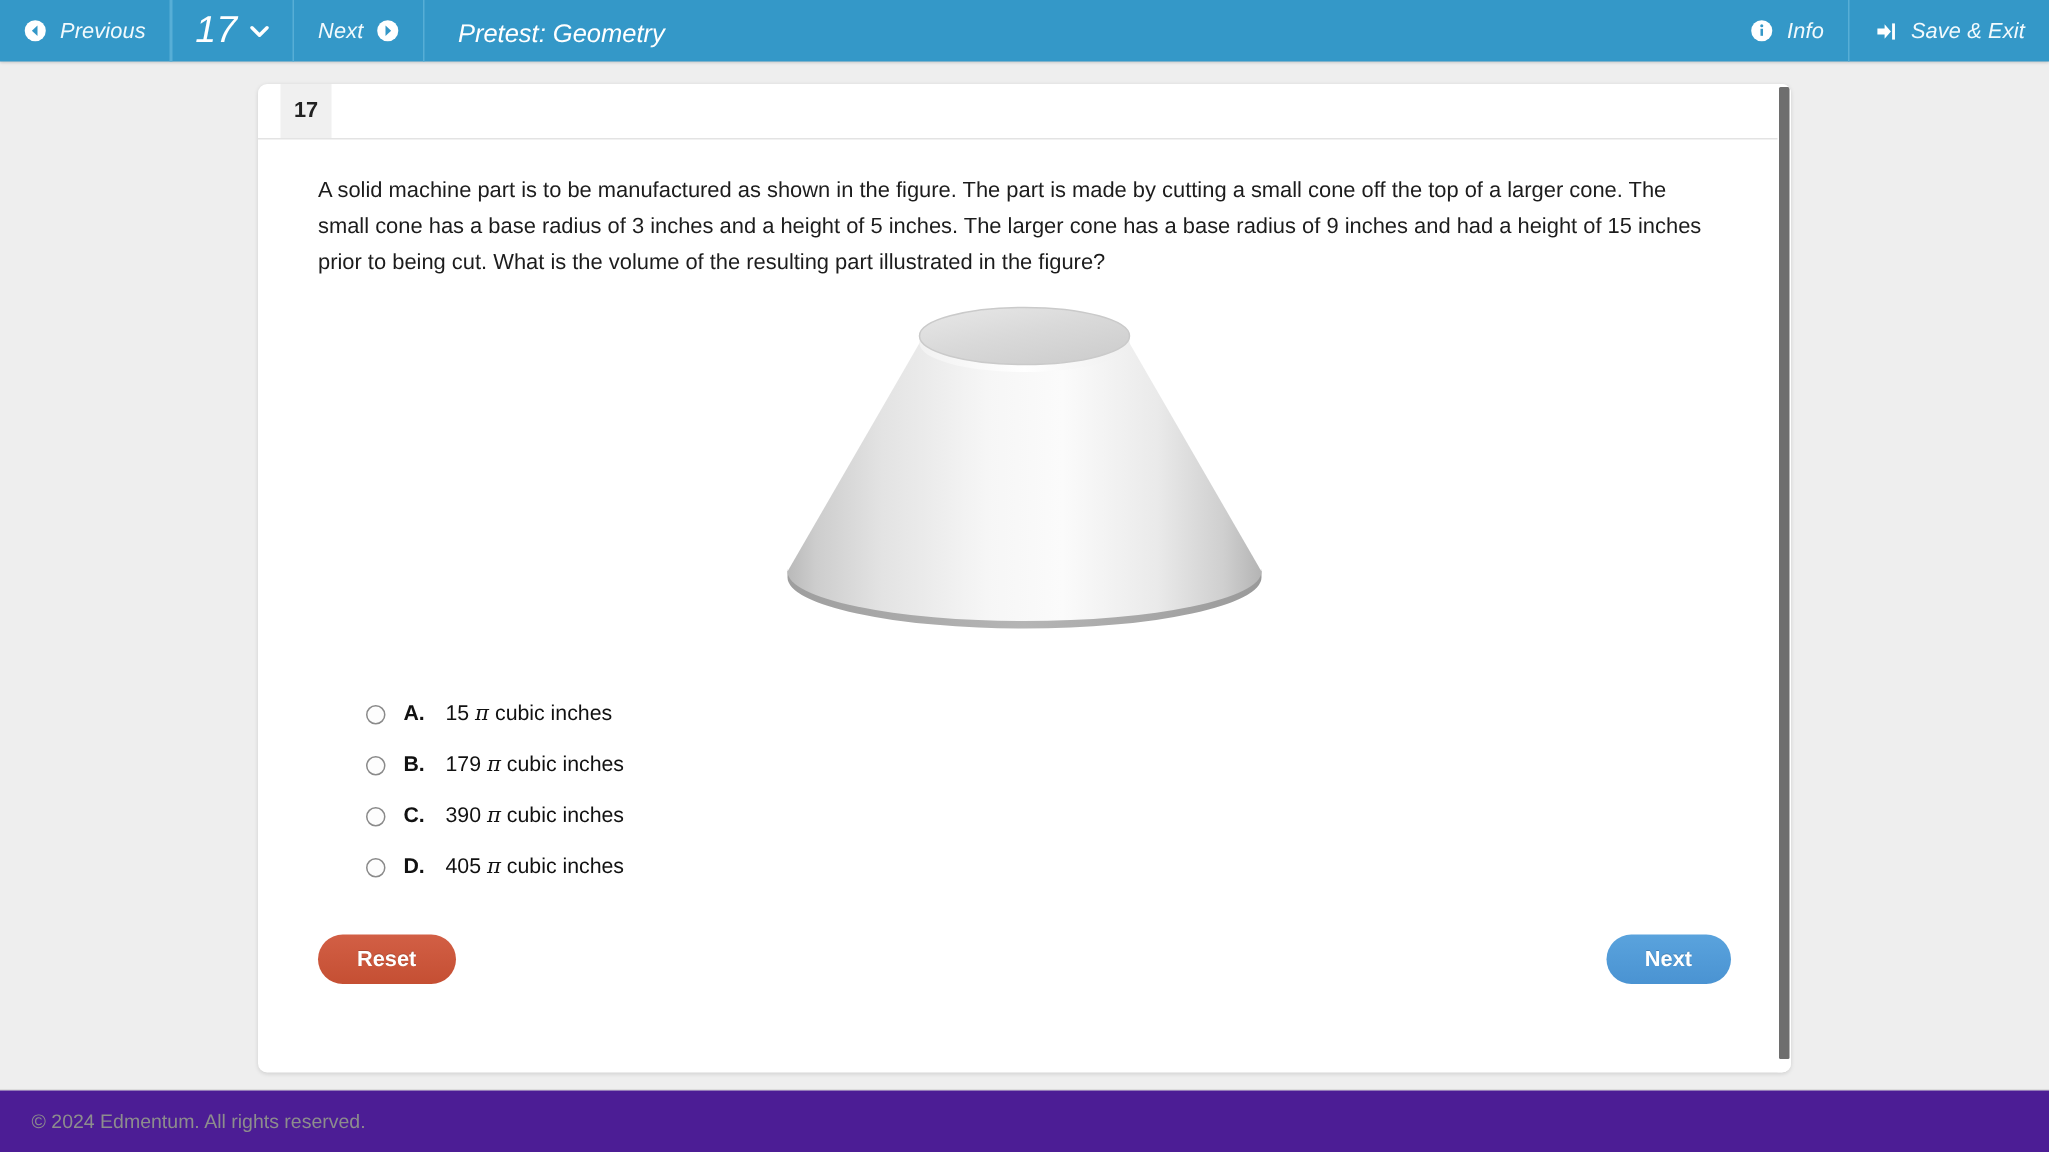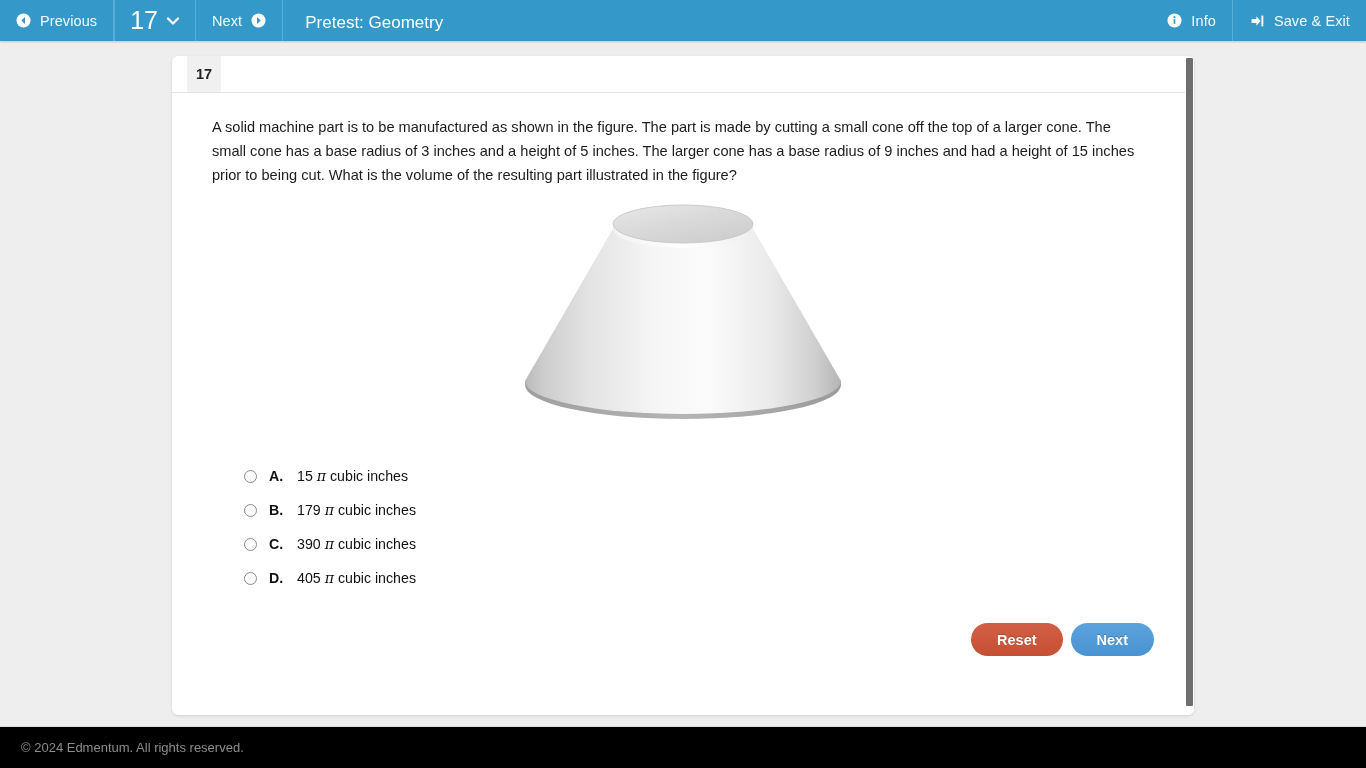--- a/index.html
+++ b/index.html
@@ -10,20 +10,21 @@
     overflow: hidden;
   }
 
   
   .topbar {
     position: absolute; top: 0; left: 0;
     width: 1366px; height: 41px;
     background: #3498c8;
     display: flex; align-items: stretch;
     box-shadow: 0 1px 2px rgba(0,0,0,0.18);
+    font-style: italic;
   }
   .nav-btn {
     display: flex; align-items: center; justify-content: center;
     gap: 9px;
     color: #ffffff;
     font-size: 14.5px;
     padding: 0 16px;
     height: 41px;
     cursor: pointer;
     white-space: nowrap;
@@ -112,21 +113,21 @@
   }
   .opt-letter {
     font-size: 14.2px; font-weight: bold; color: #111;
     width: 28px; flex: none;
   }
   .opt-text { font-size: 14.2px; color: #111; }
   .opt-text .pi { font-style: italic; font-family: "DejaVu Serif", serif; }
 
   
   .actions {
-    display: flex; justify-content: flex-end; align-items: center;
+    display: flex; justify-content: space-between; align-items: center;
     gap: 8px;
     margin-top: 28px;
   }
   .btn {
     border: none;
     border-radius: 20px;
     color: #ffffff;
     font-size: 14.5px;
     font-weight: bold;
     padding: 0 26px;
@@ -151,21 +152,21 @@
     width: 7px; height: 648px;
     background: #6e6e6e;
     border-radius: 1px;
   }
 
   
   .footer {
     position: absolute;
     left: 0; bottom: 0;
     width: 1366px; height: 42px;
-    background: #000000;
+    background: #4c1d95;
     border-top: 1px solid #dcdcdc;
     display: flex; align-items: center;
   }
   .footer span {
     margin-left: 21px;
     font-size: 13px;
     color: #8d8d8d;
   }
 </style>
 </head>

